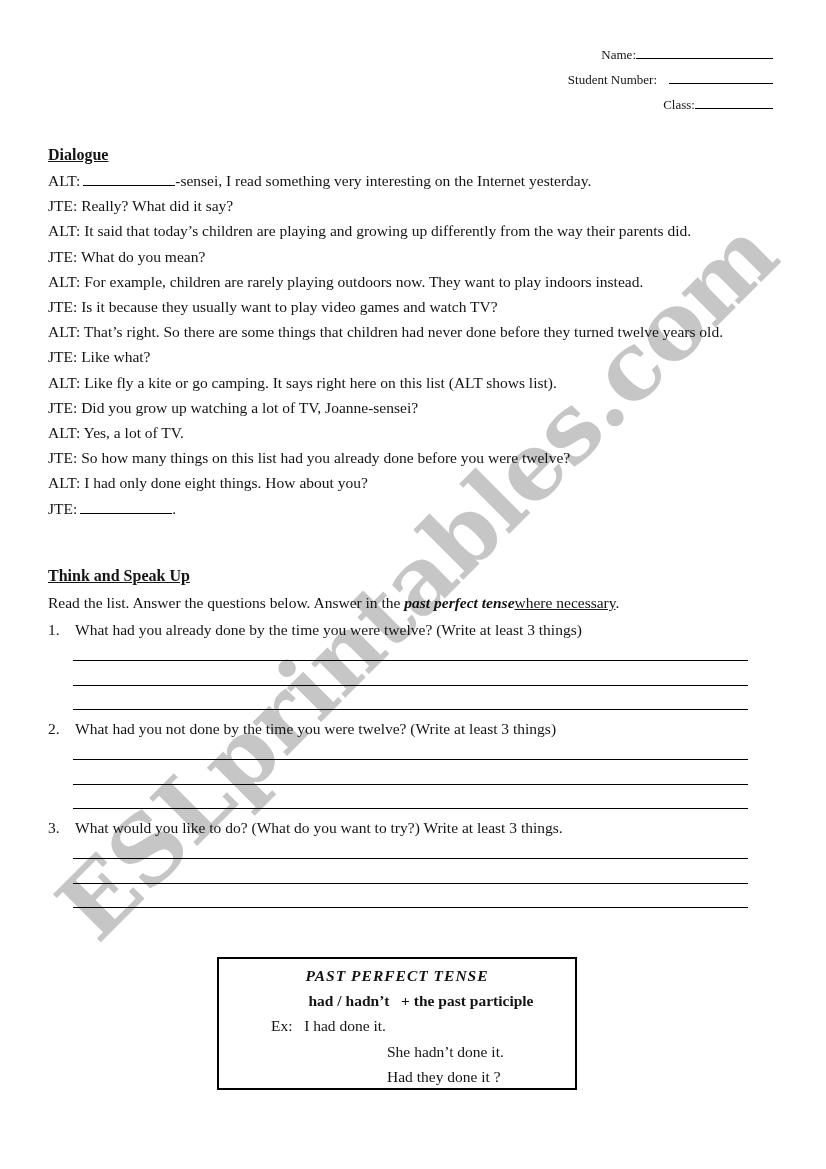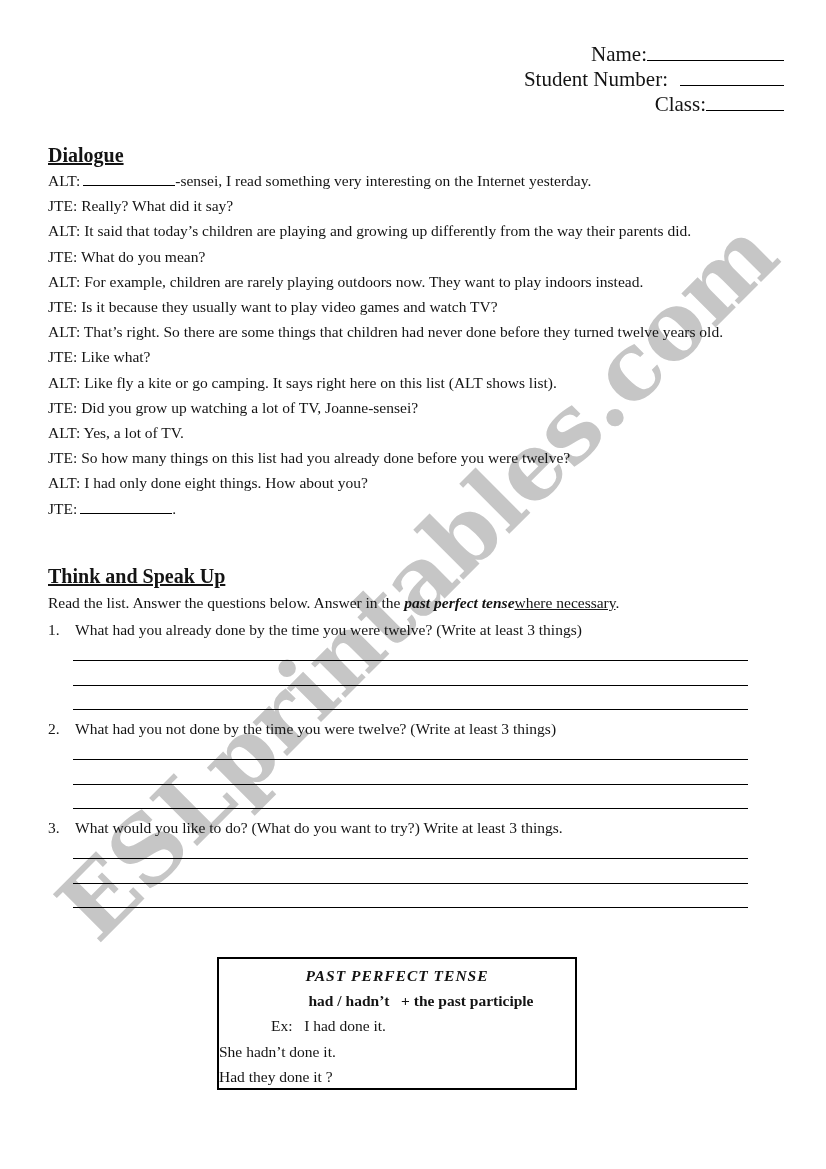--- a/index.html
+++ b/index.html
@@ -26,40 +26,40 @@
     letter-spacing: -1px;
     color: #c6c6c6;
     white-space: nowrap;
     z-index: 0;
   }
 
   
   .header {
     position: absolute;
     top: 42px;
-    right: 42px;
-    z-index: 1;
-    font-size: 21px;
+    right: 53px;
+    z-index: 1;
+    font-size: 13px;
     text-align: right;
   }
   .header-row { height: 25px; line-height: 25px; white-space: nowrap; }
   .blank {
     display: inline-block;
     border-bottom: 1px solid #000;
     height: 14px;
     vertical-align: baseline;
   }
   .w137 { width: 137px; }
   .w78  { width: 78px; }
   .w104 { width: 104px; margin-left: 12px; }
 
   .section-heading {
     font-weight: bold;
     text-decoration: underline;
-    font-size: 20px;
+    font-size: 16px;
     line-height: 20px;
     margin: 0 0 3px 0;
     font-family: Liberation Serif, serif;
   }
 
   
   .dialogue {
     position: absolute;
     top: 145px;
     left: 48px;
@@ -110,21 +110,21 @@
   .gb-title {
     text-align: center;
     font-weight: bold;
     font-style: italic;
     letter-spacing: 1px;
     line-height: 25px;
     margin-top: 4px;
   }
   .gb-formula { text-align: center; font-weight: bold; line-height: 25px; white-space: pre; padding-left: 48px; }
   .gb-ex   { line-height: 25.5px; white-space: pre; padding-left: 52px; }
-  .gb-ex2  { line-height: 25.5px; }
+  .gb-ex2  { line-height: 25.5px; padding-left: 168px; }
 </style>
 </head>
 <body>
 
 <div class="page">
 
   <div class="watermark">ESLprintables.com</div>
 
   <div class="header">
     <div class="header-row"><span>Name:</span><span class="blank w137"></span></div>

